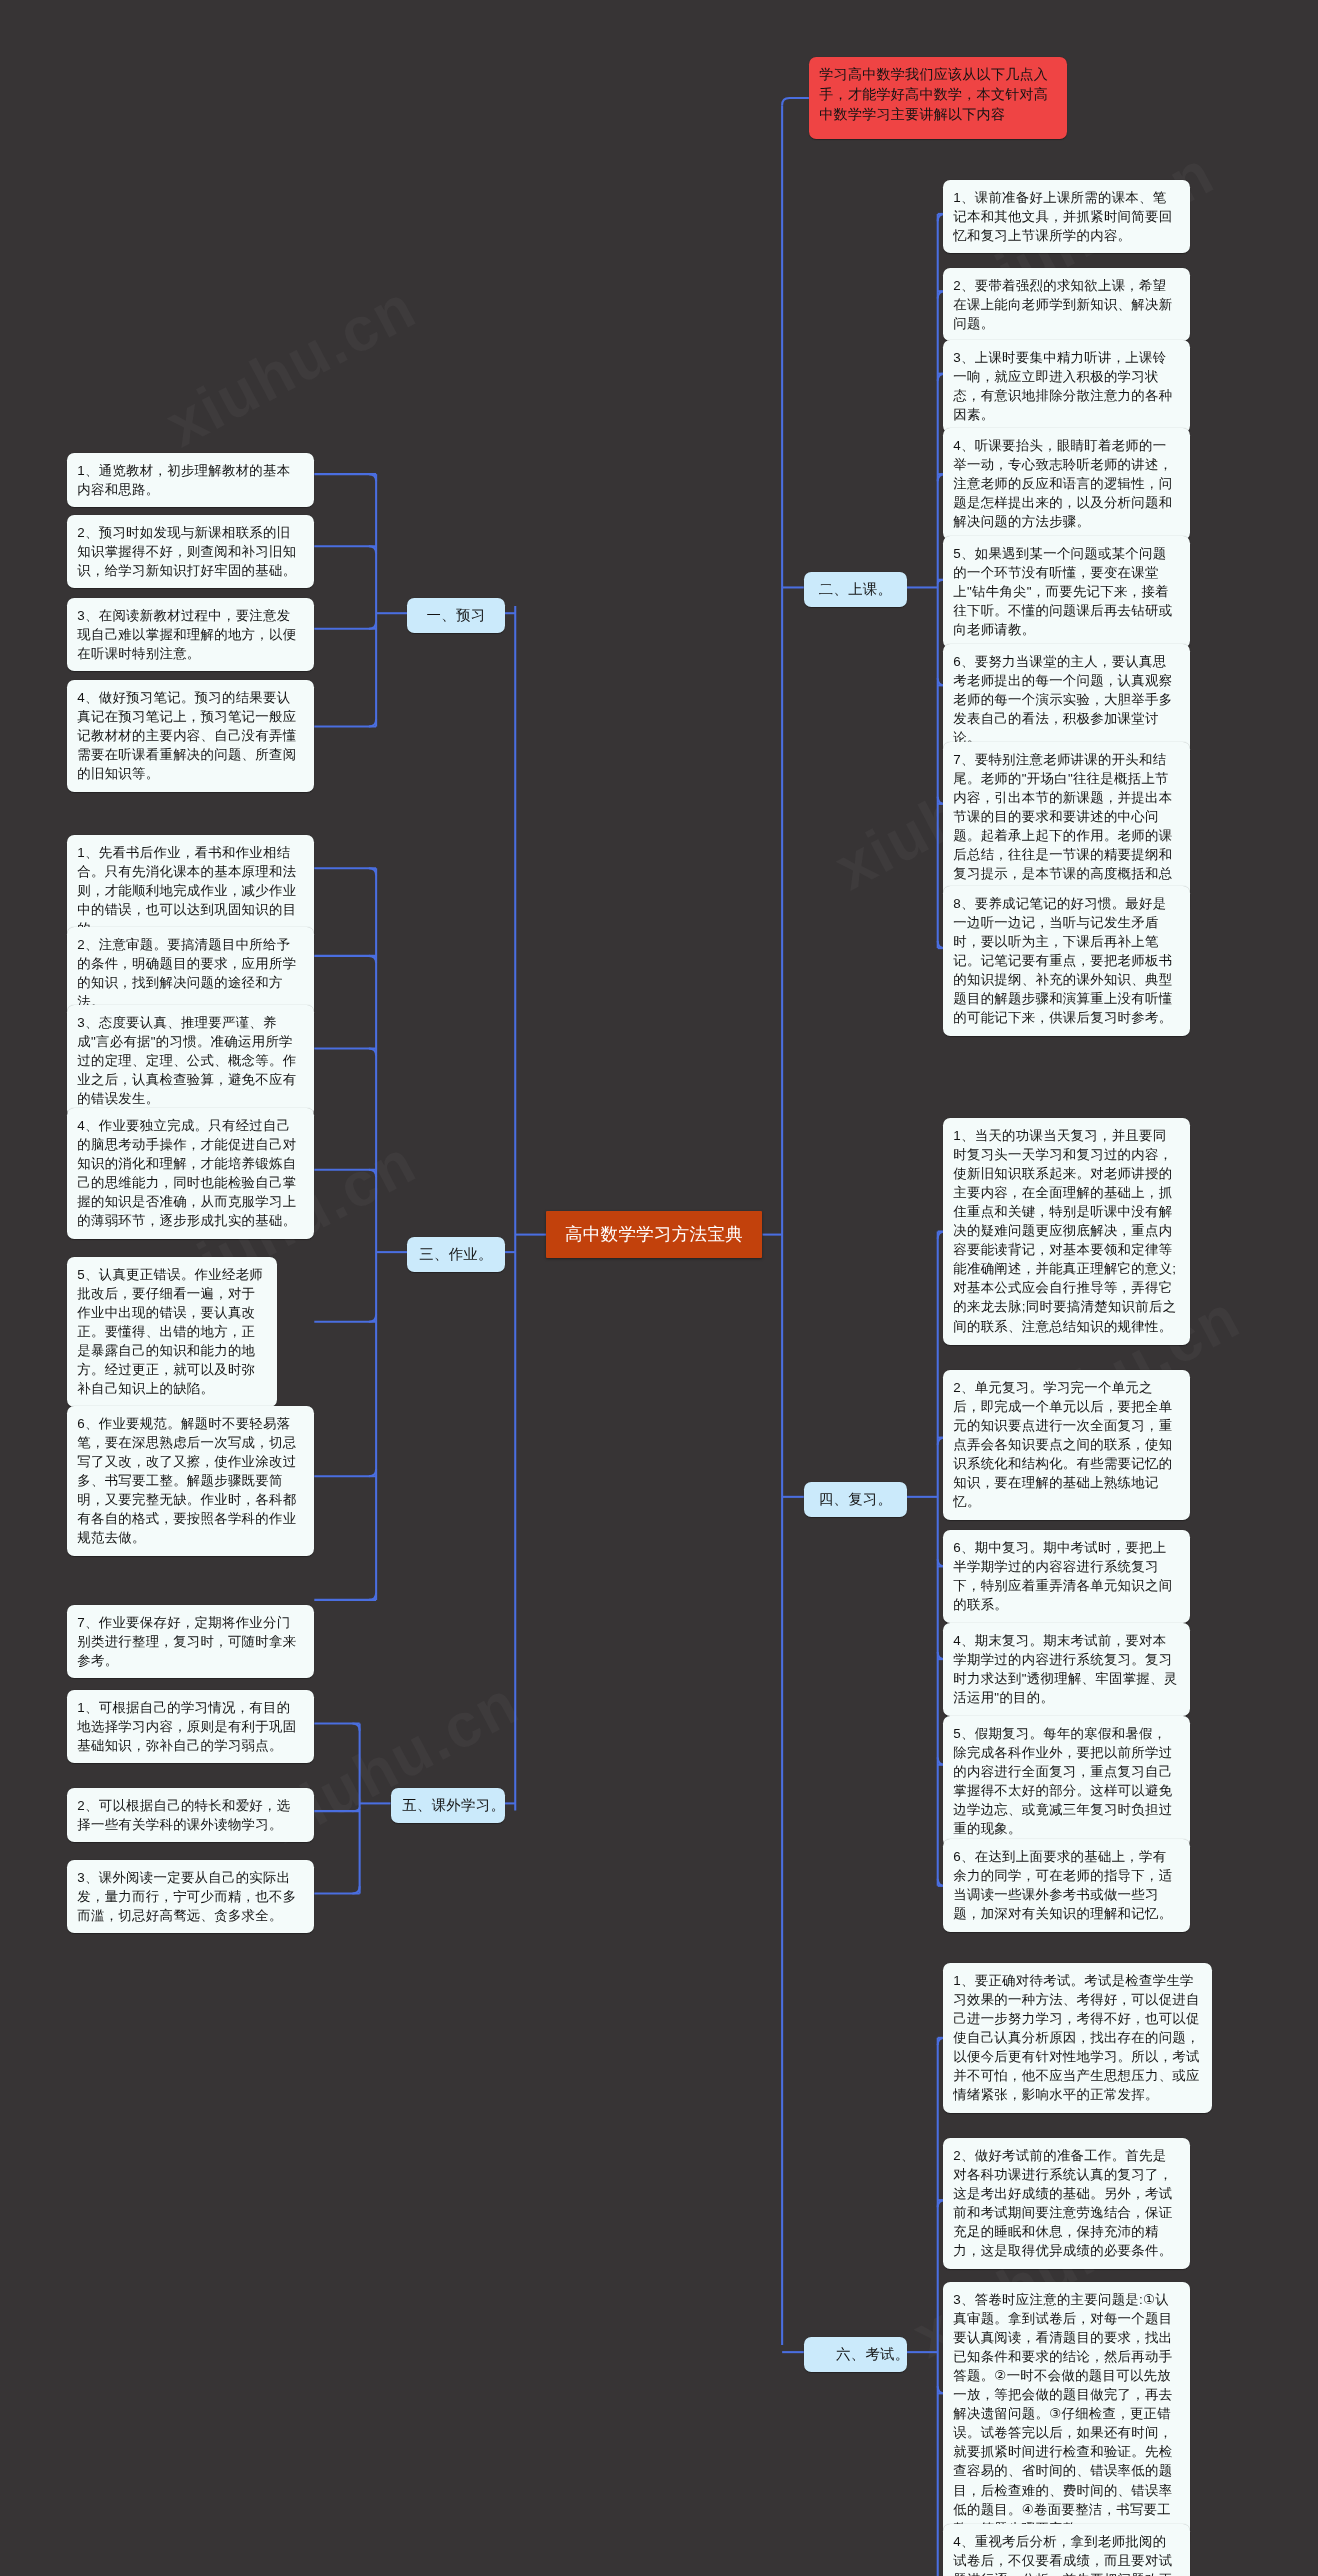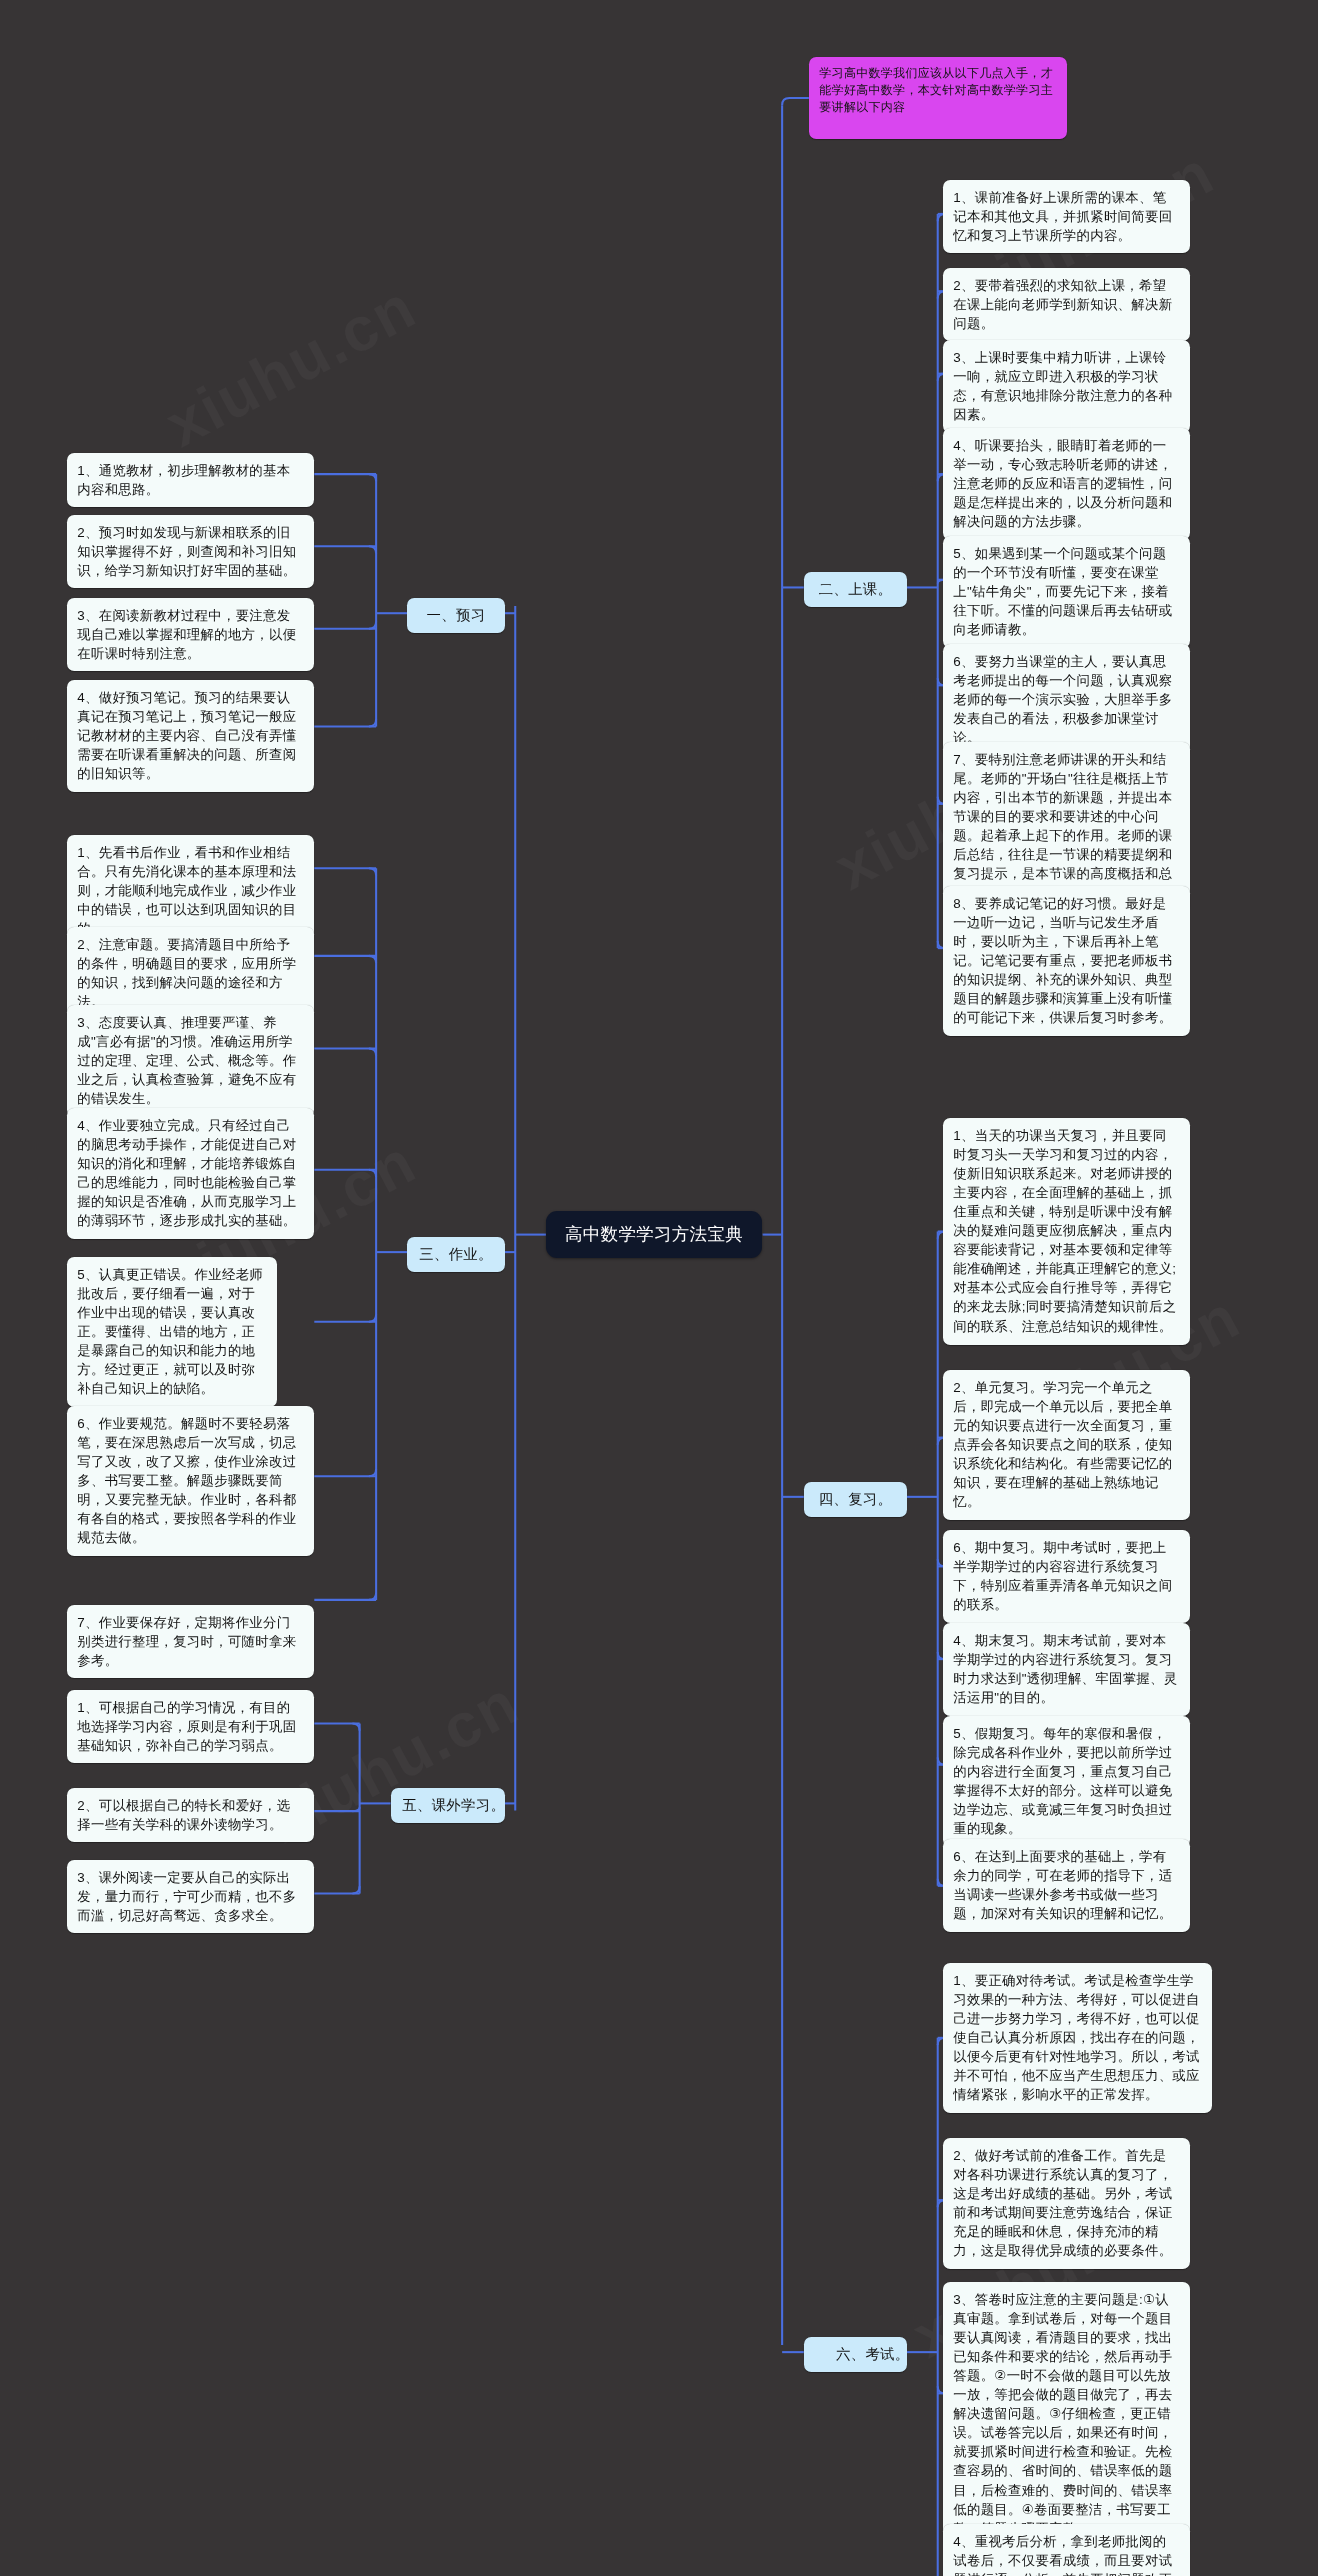--- a/index.html
+++ b/index.html
@@ -54,30 +54,30 @@
     background: #f4fbfa;
   }
   .node.branch {
     background: #cbeafb;
     font-size: 14.4px;
     padding: 7.2px 11.3px;
     text-align: center;
     white-space: nowrap;
   }
   .node.intro {
-    background: #d946ef;
-    font-size: 12px;
+    background: #ef4444;
+    font-size: 14px;
   }
   .node.root {
-    background: #0f172a;
+    background: #c2410c;
     color: #ffffff;
     font-size: 17.5px;
     font-weight: 400;
     padding: 11.3px 17.5px;
-    border-radius: 11px;
+    border-radius: 1px;
     text-align: center;
     white-space: nowrap;
     box-shadow: 0 1px 2.6px rgba(0,0,0,0.4);
   }
 </style>
 </head>
 <body>
 
 <div id="canvas">
 

